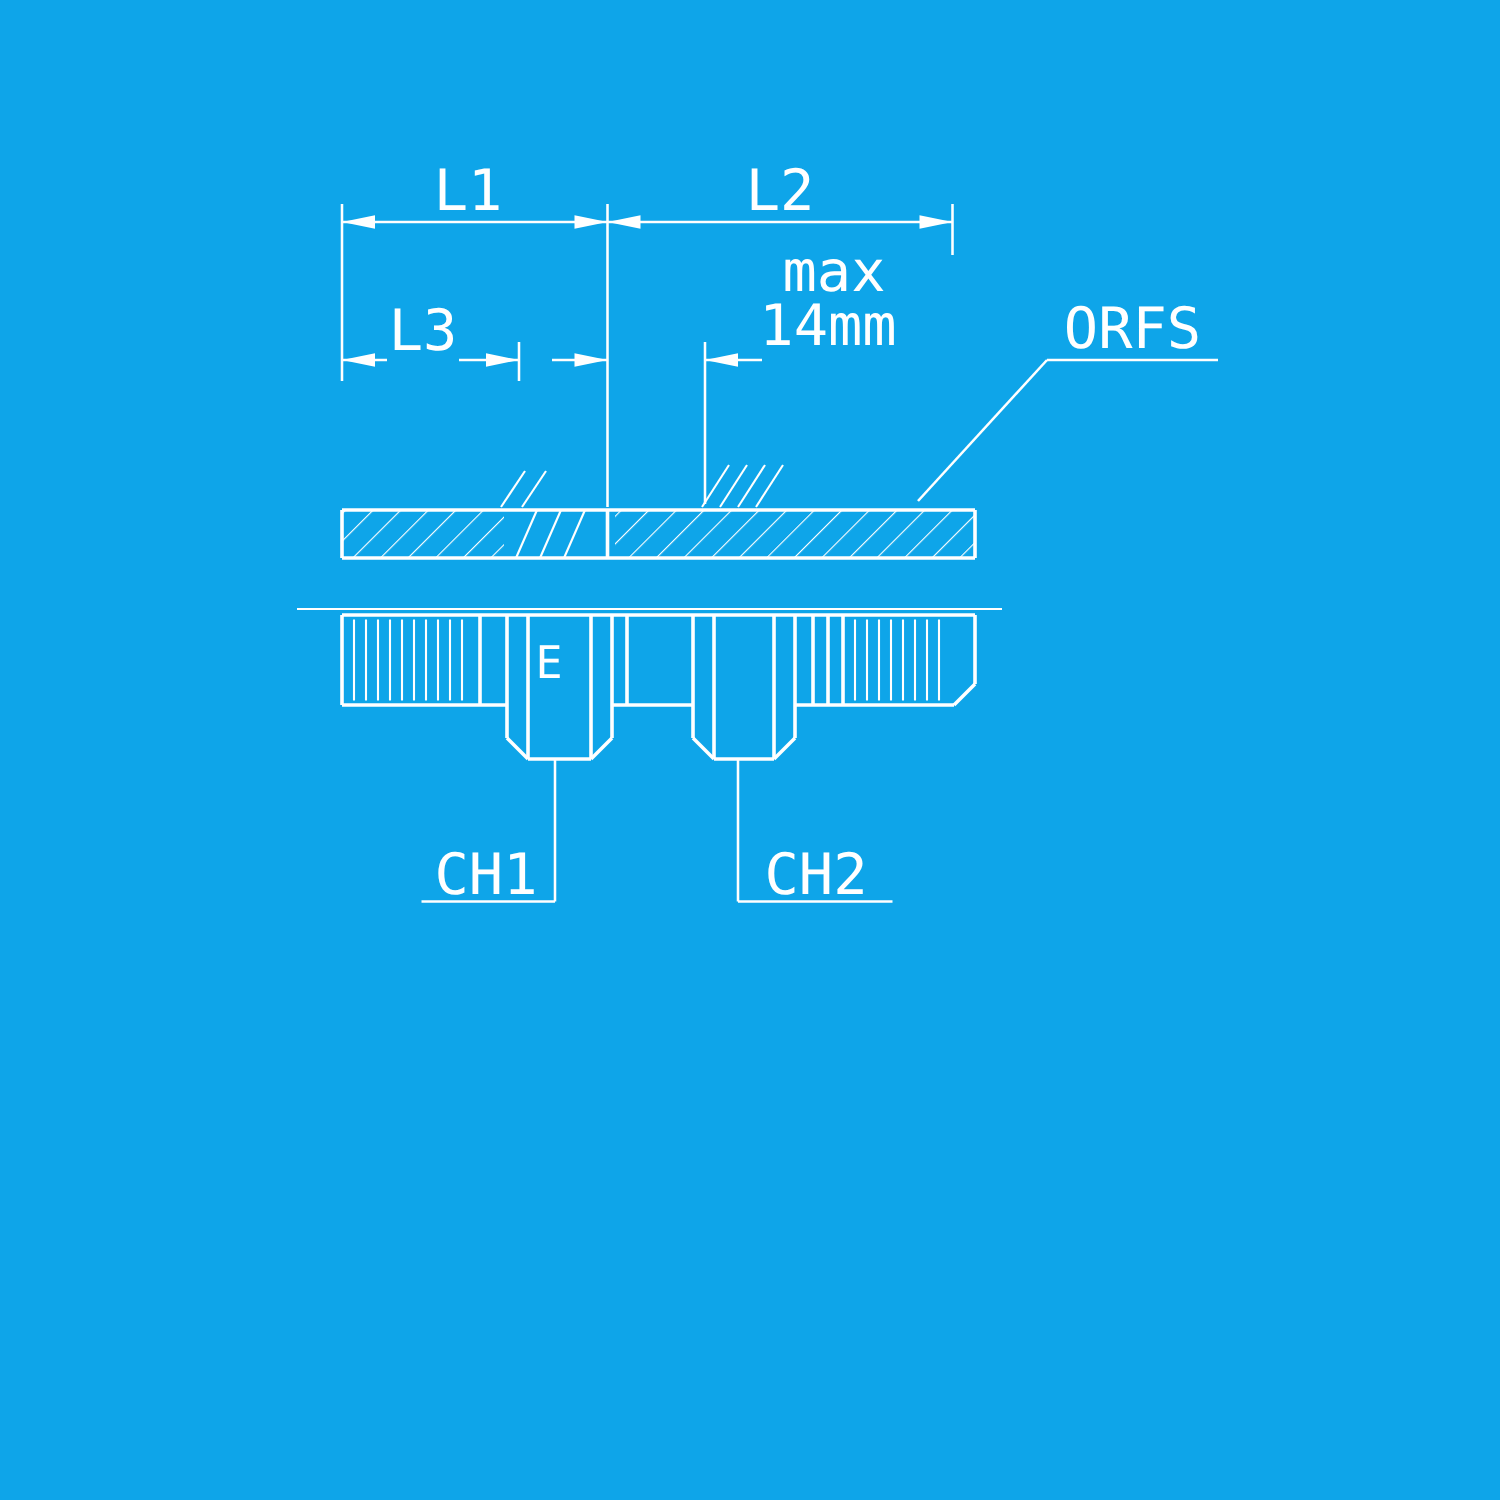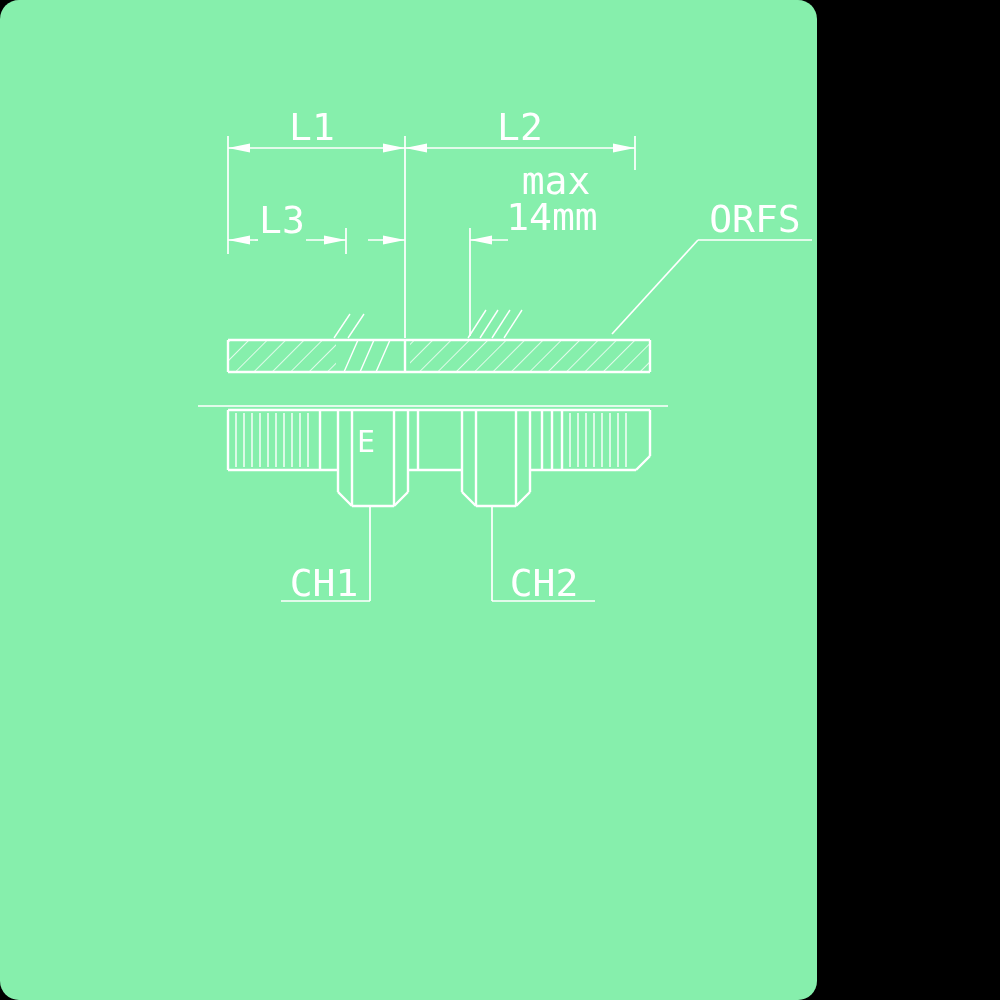--- a/index.html
+++ b/index.html
@@ -1,16 +1,16 @@
 <!DOCTYPE html>
 <html><head>
 <meta charset="utf-8">
 <style>
   html,body{margin:0;padding:0;background:#000;}
-  .stage{position:relative;width:817px;height:1000px;background:#86efac;overflow:hidden;border-radius:19px;}
+  .stage{position:relative;width:1000px;height:1000px;background:#0ea5e9;overflow:hidden;}
   svg{display:block;}
   .dim{stroke:#fff;stroke-width:1.7;fill:none;}
   .thin{stroke:#fff;stroke-width:1.4;fill:none;}
   .part{stroke:#fff;stroke-width:2.4;fill:none;}
   .arrow{fill:#fff;stroke:none;}
   .hatch-ln{stroke:#fff;stroke-width:1.5;}
   text{font-family:"DejaVu Sans Mono","Liberation Mono",monospace;fill:#fff;font-size:38px;text-anchor:middle;}
   text.mark{font-size:30px;}
 </style>
 </head>

